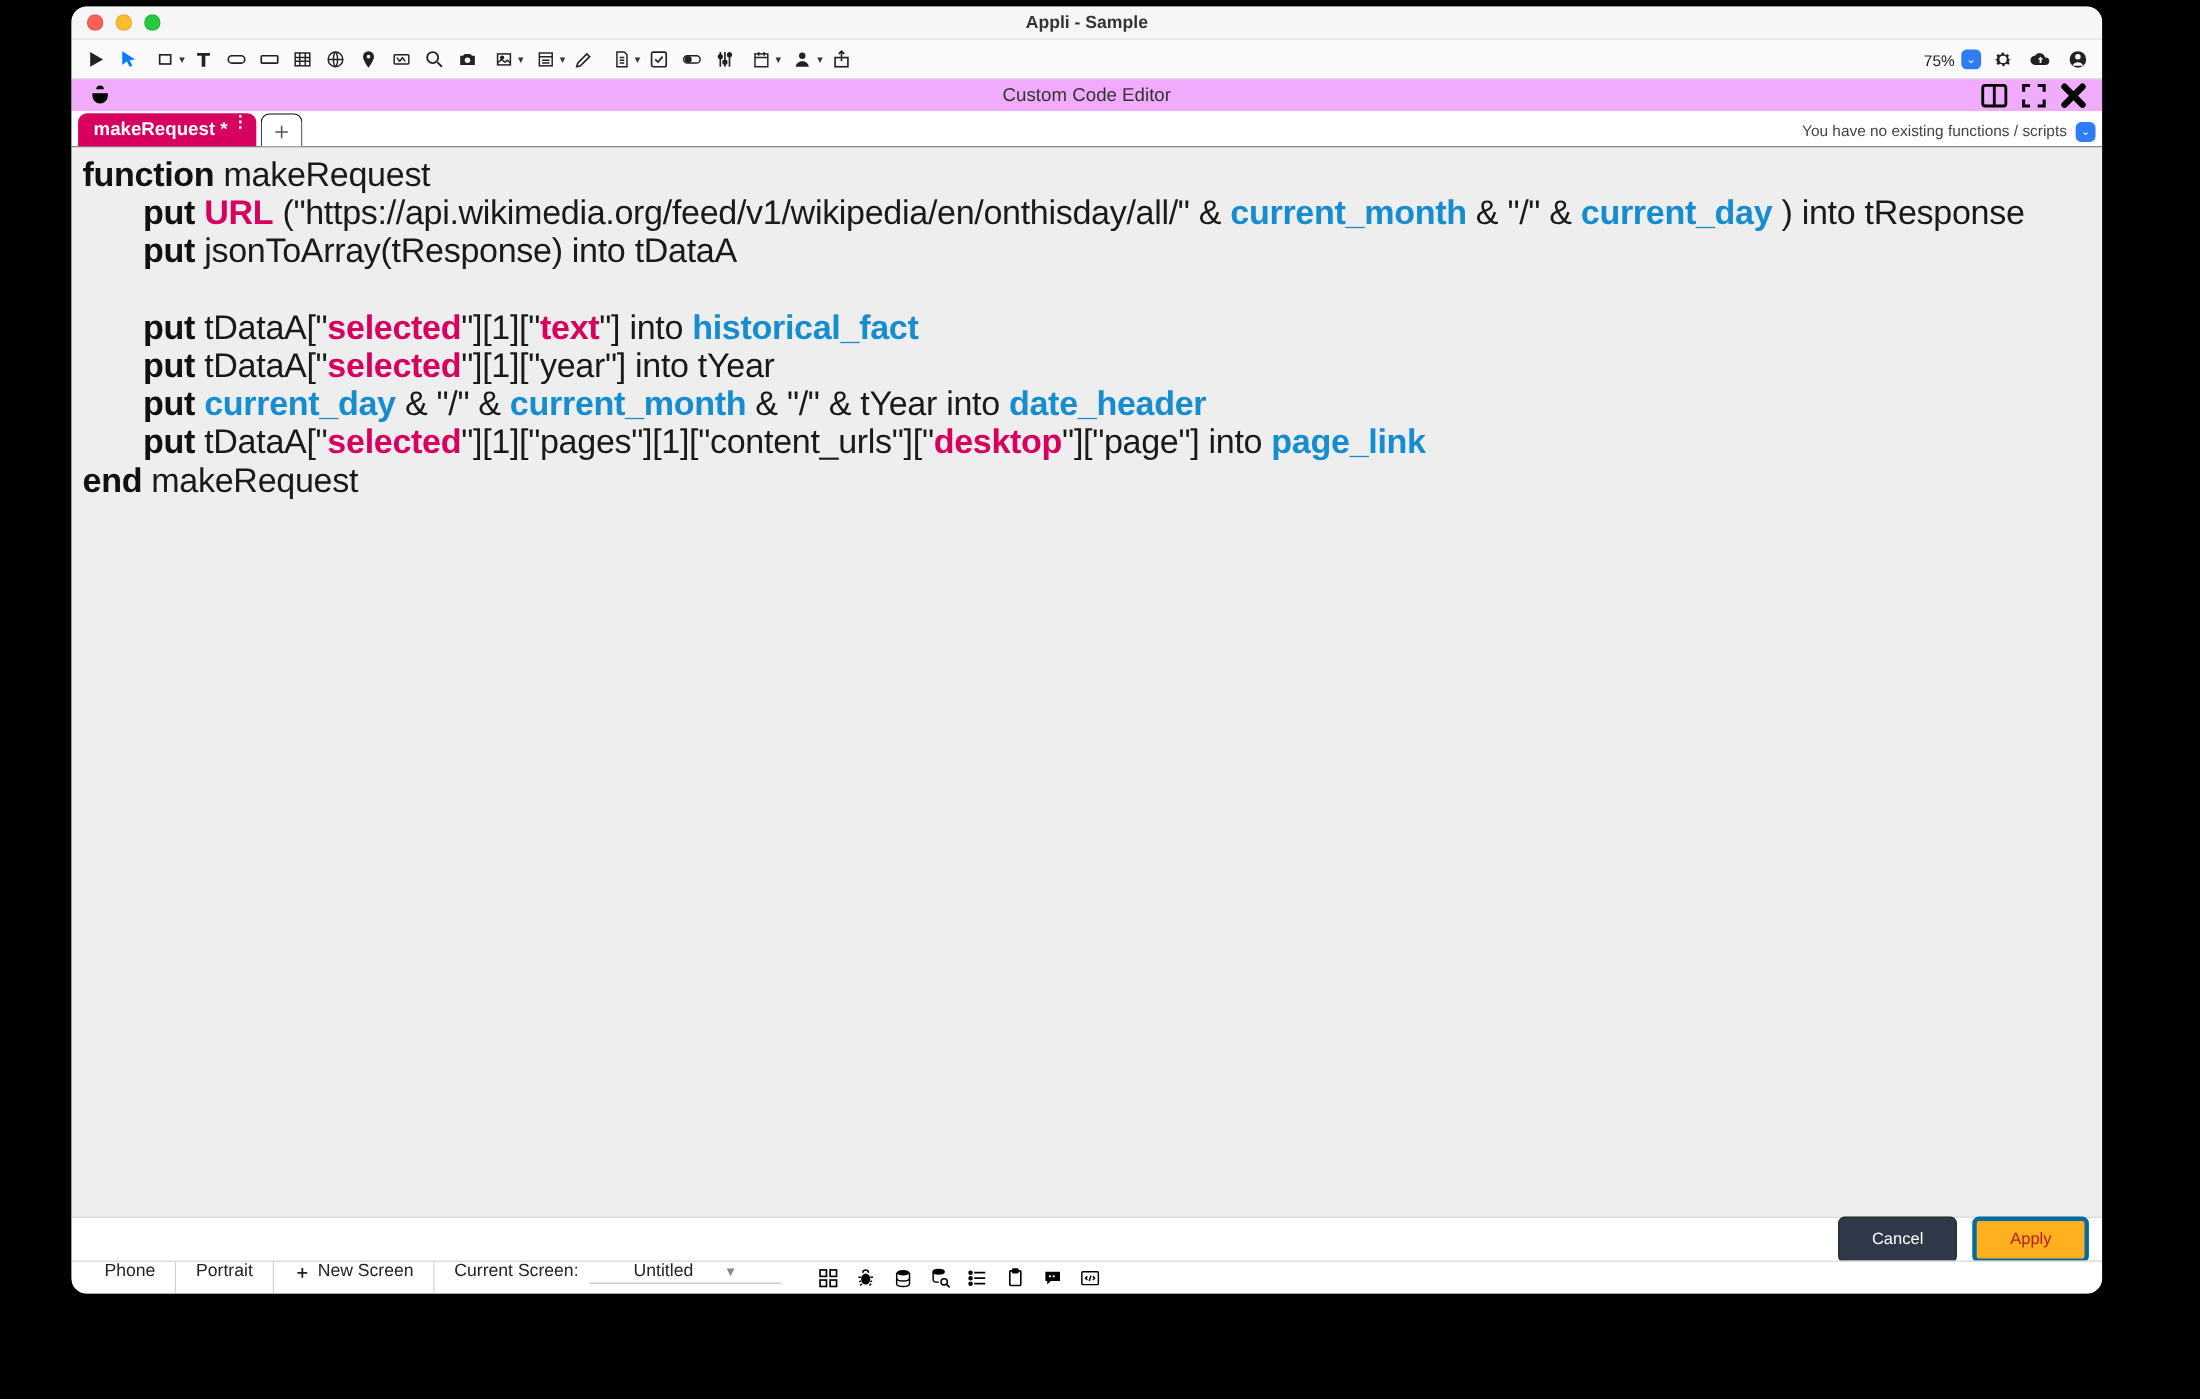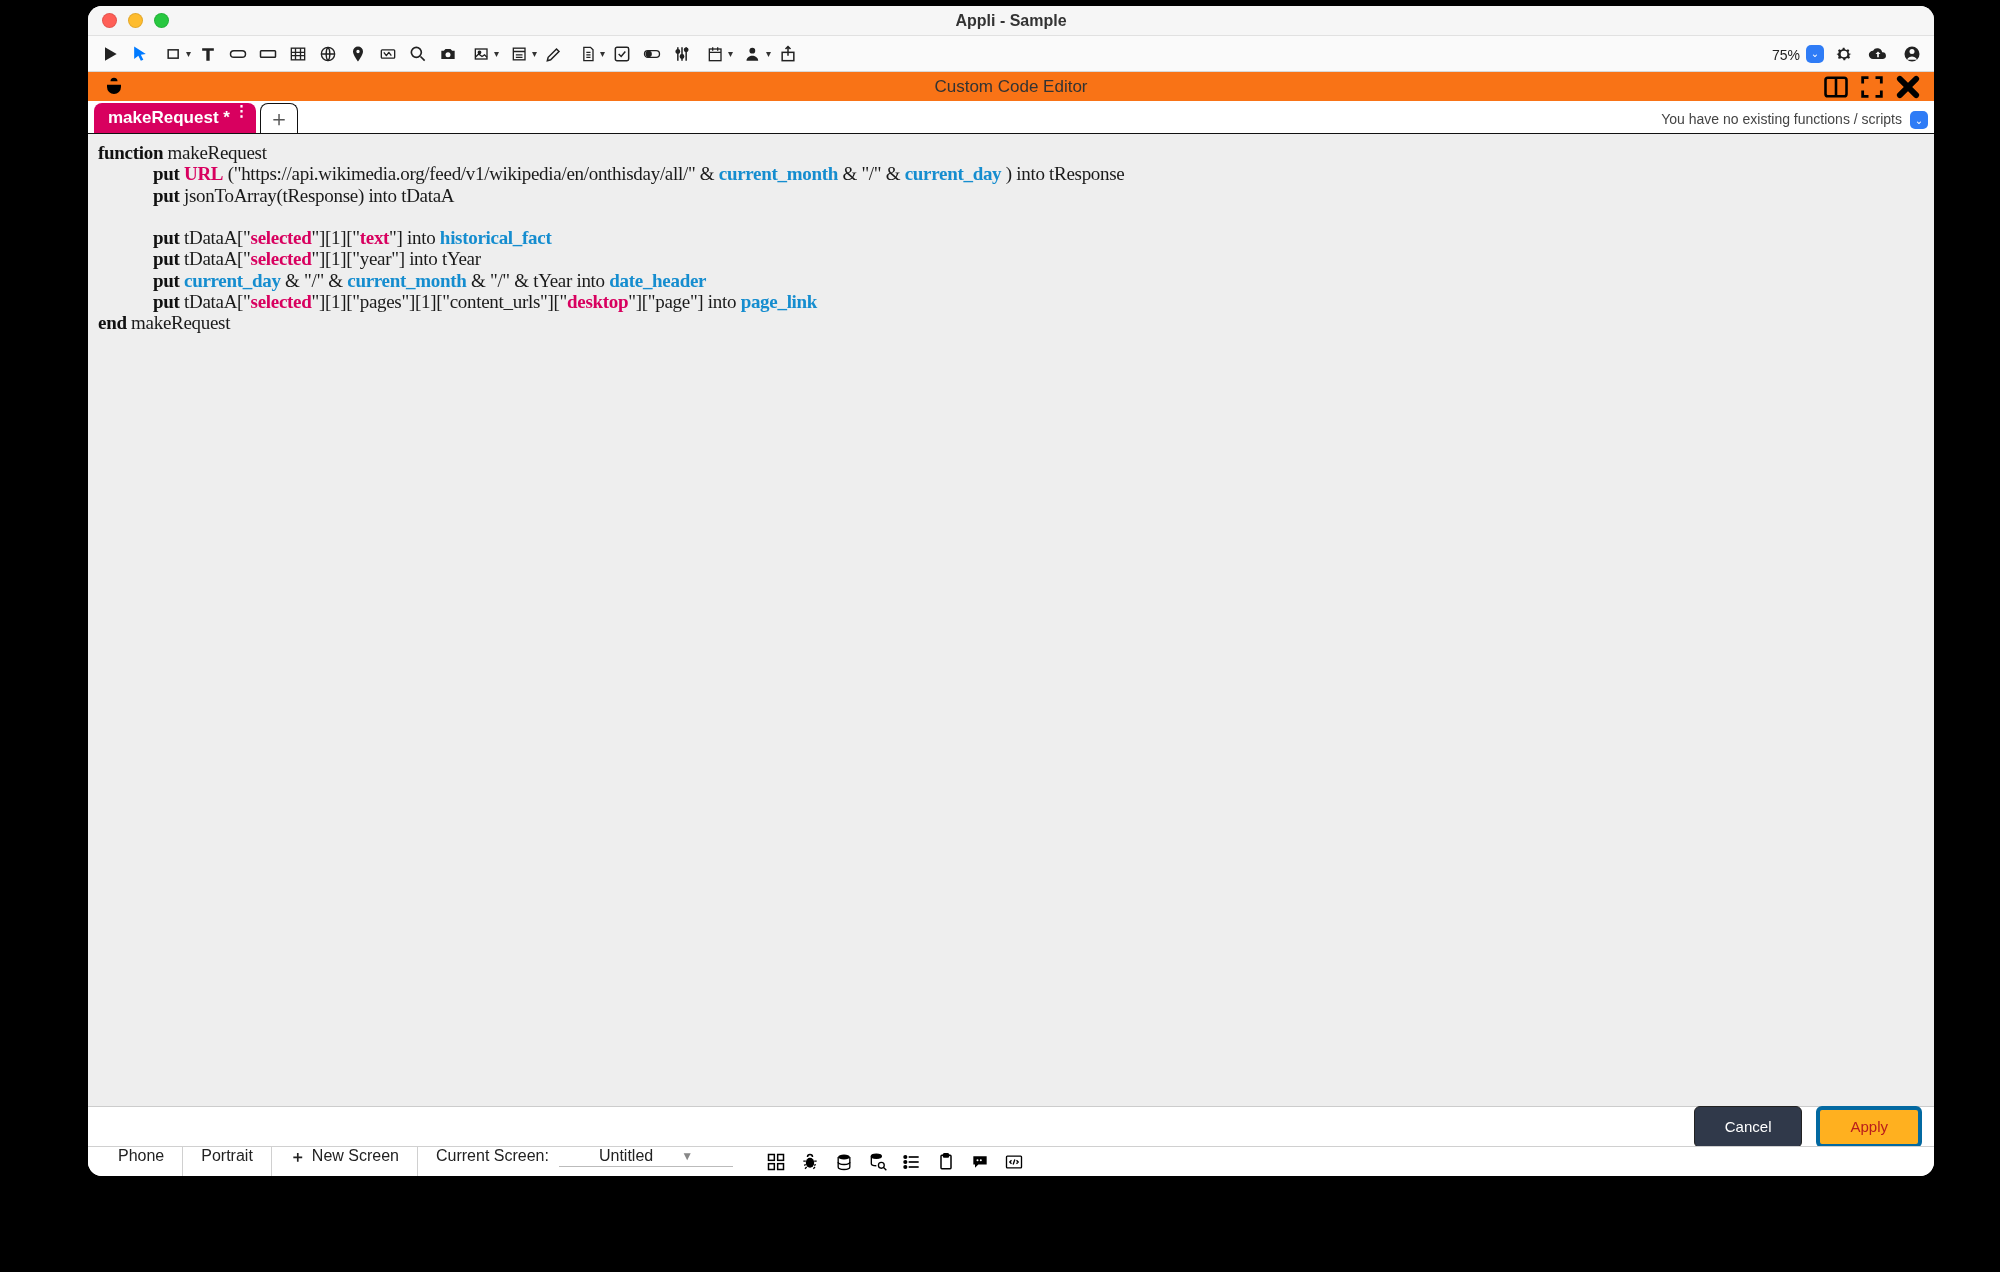--- a/index.html
+++ b/index.html
@@ -6,21 +6,21 @@
   html, body { width: 100%; height: 100%; }
   body {
     background: #000;
     font-family: -apple-system, BlinkMacSystemFont, "Helvetica Neue", Arial, sans-serif;
     width: 2000px;
     height: 1272px;
     position: relative;
   }
   .app-window {
     position: absolute;
-    left: 88px;
+    left: 65px;
     top: 6px;
     width: 1846px;
     height: 1170px;
     background: #fff;
     border-radius: 14px;
     box-shadow: 0 0 0 1px rgba(0,0,0,0.25), 0 30px 60px rgba(0,0,0,0.5);
     overflow: hidden;
     display: flex;
     flex-direction: column;
   }
@@ -99,21 +99,21 @@
     display: inline-flex;
     align-items: center;
     justify-content: center;
     font-size: 10px;
   }
   .tb-right { display: flex; align-items: center; gap: 6px; }
 
   
   .editor-header {
     height: 29px;
-    background: #f97316;
+    background: #f0abfc;
     display: flex;
     align-items: center;
     padding: 0 12px;
     position: relative;
   }
   .bug-icon { width: 28px; height: 28px; display:inline-flex; align-items:center; justify-content:center; color:#000; }
   .editor-title {
     position: absolute;
     left:0; right:0;
     text-align:center;
@@ -194,22 +194,22 @@
     display: flex;
     flex-direction: column;
   }
   .code-area {
     flex: 1;
     background: #eeeeee;
     padding: 8px 10px;
     overflow: auto;
   }
   pre.code {
-    font-family: Liberation Serif, serif;
-    font-size: 19px;
+    font-family: Liberation Sans, sans-serif;
+    font-size: 31px;
     line-height: 1.12;
     color: #1a1a1a;
     white-space: pre;
     letter-spacing: -0.3px;
   }
   .kw { font-weight: 700; color: #111; }
   .pink { color: #d8005f; font-weight: 700; }
   .blue { color: #158dcf; font-weight: 700; }
   .indent1 { display:inline-block; width: 55px; }
 

